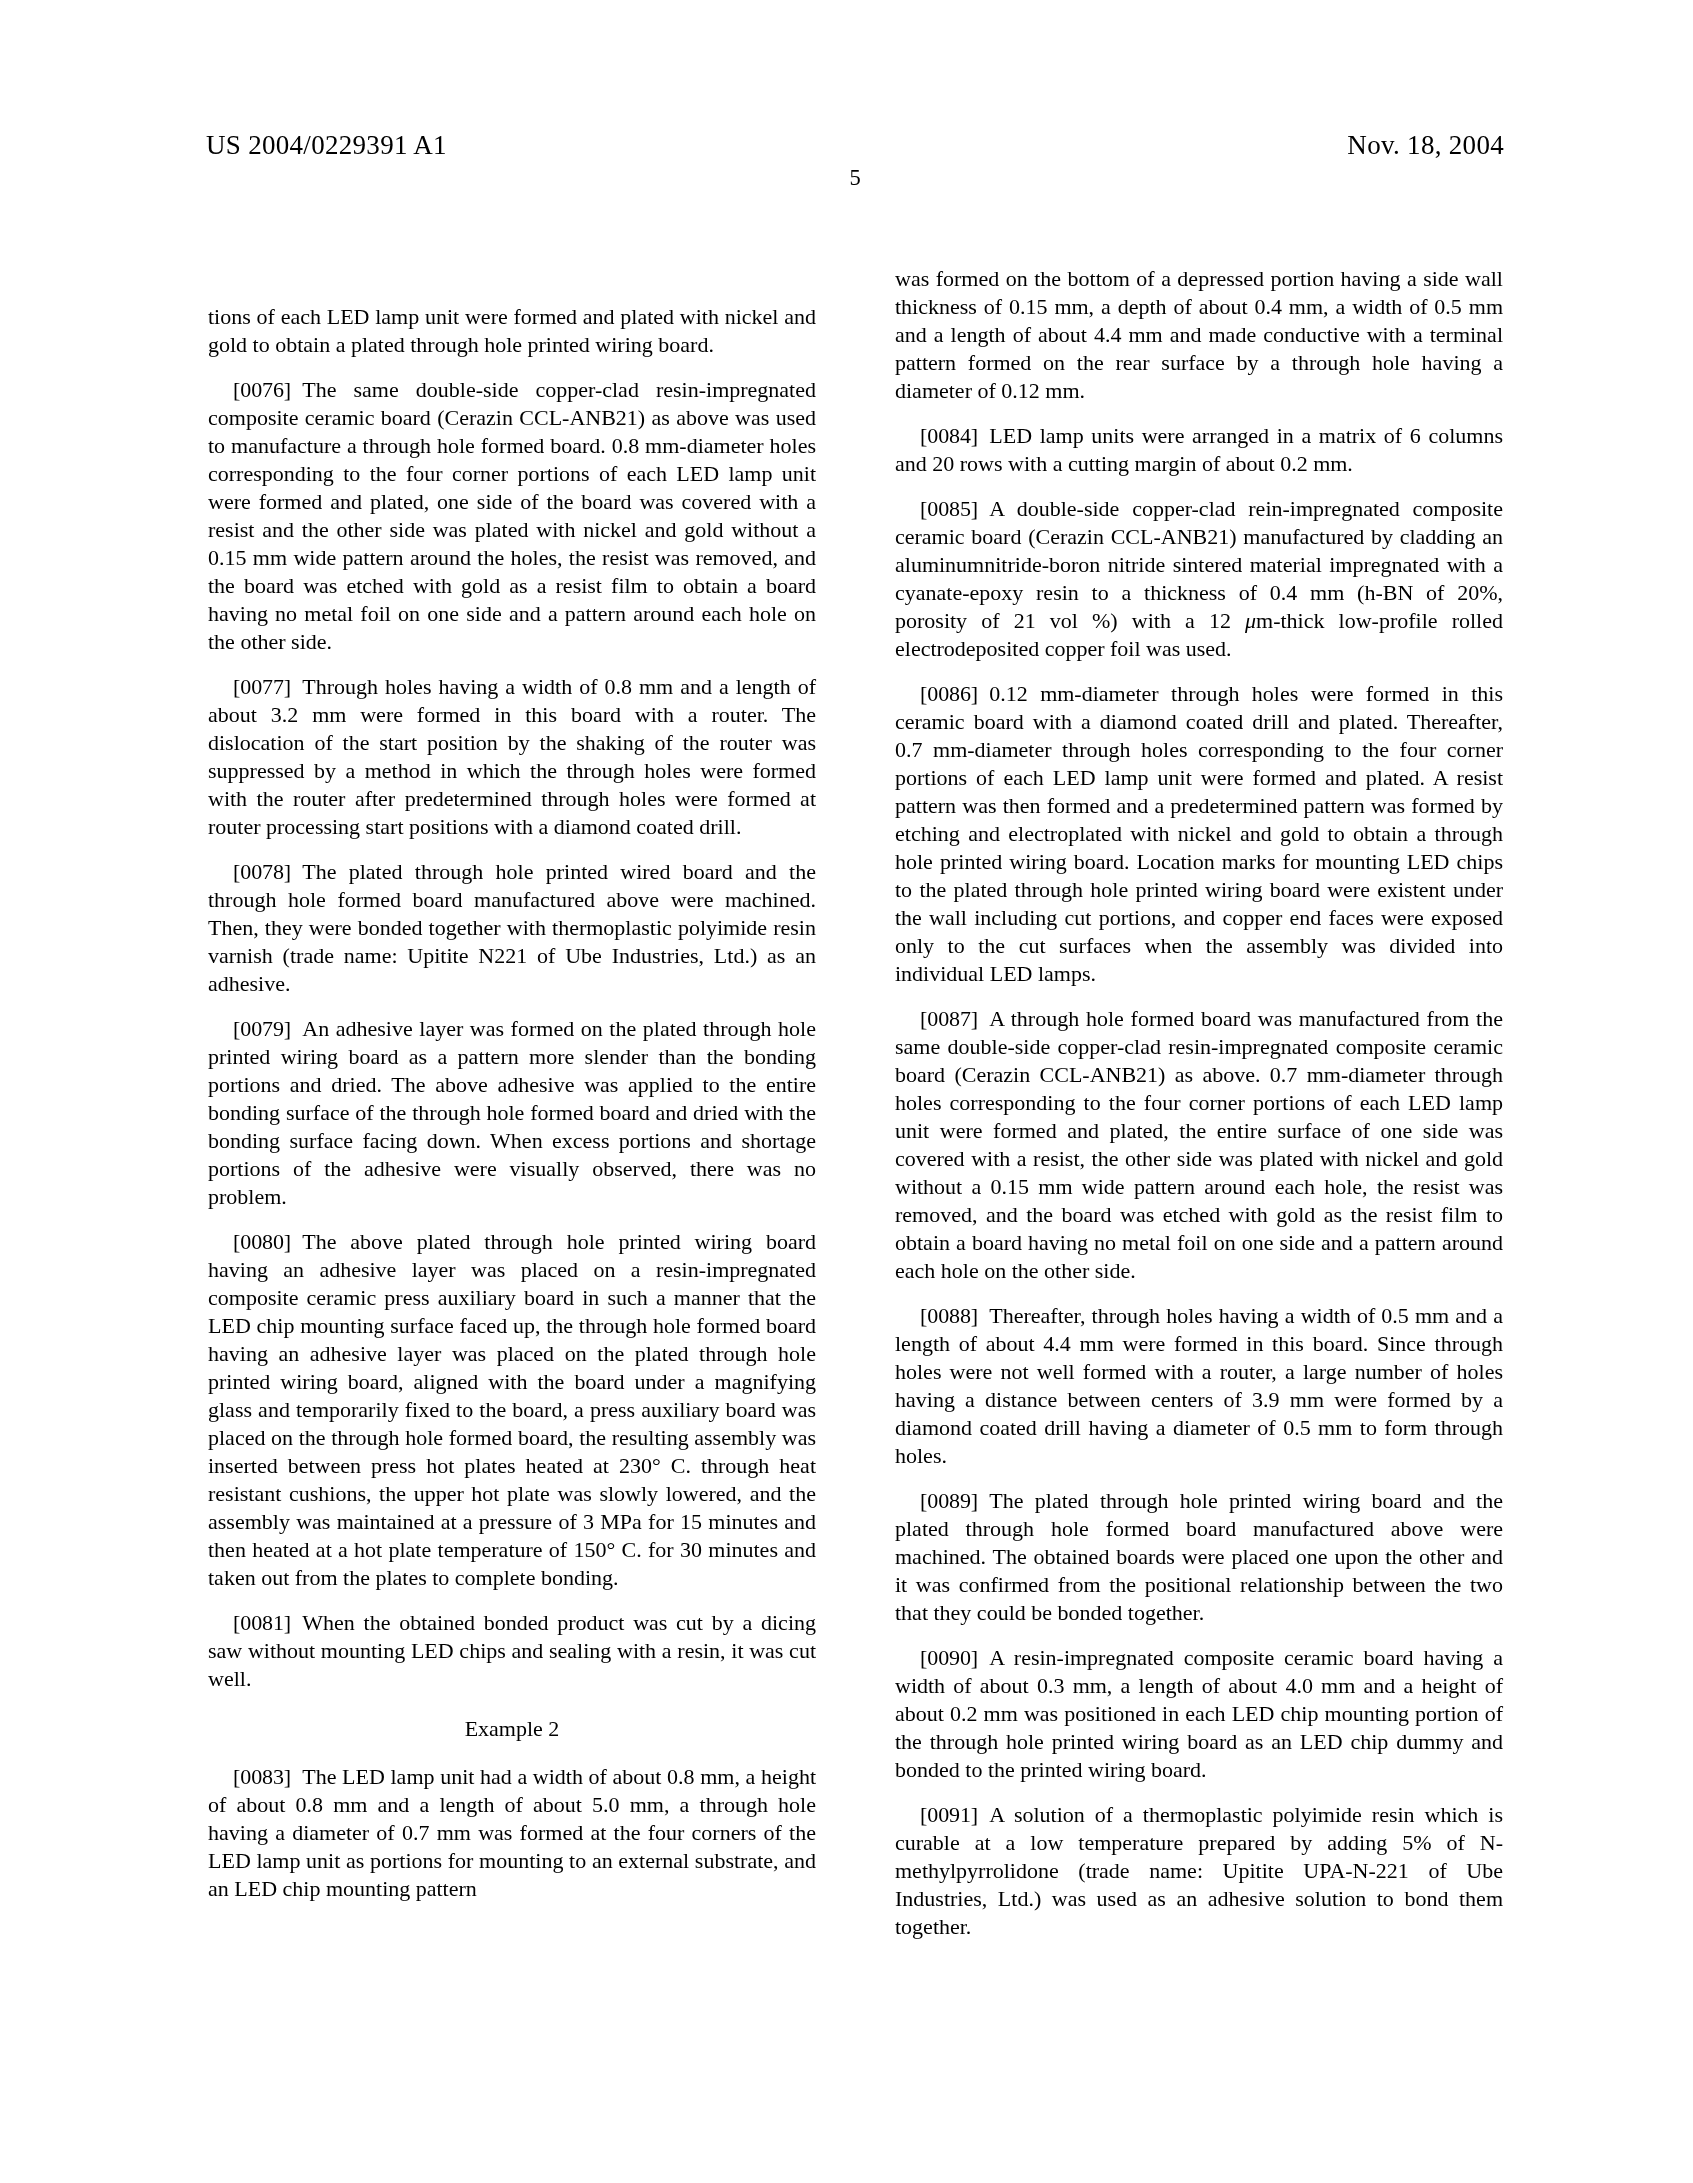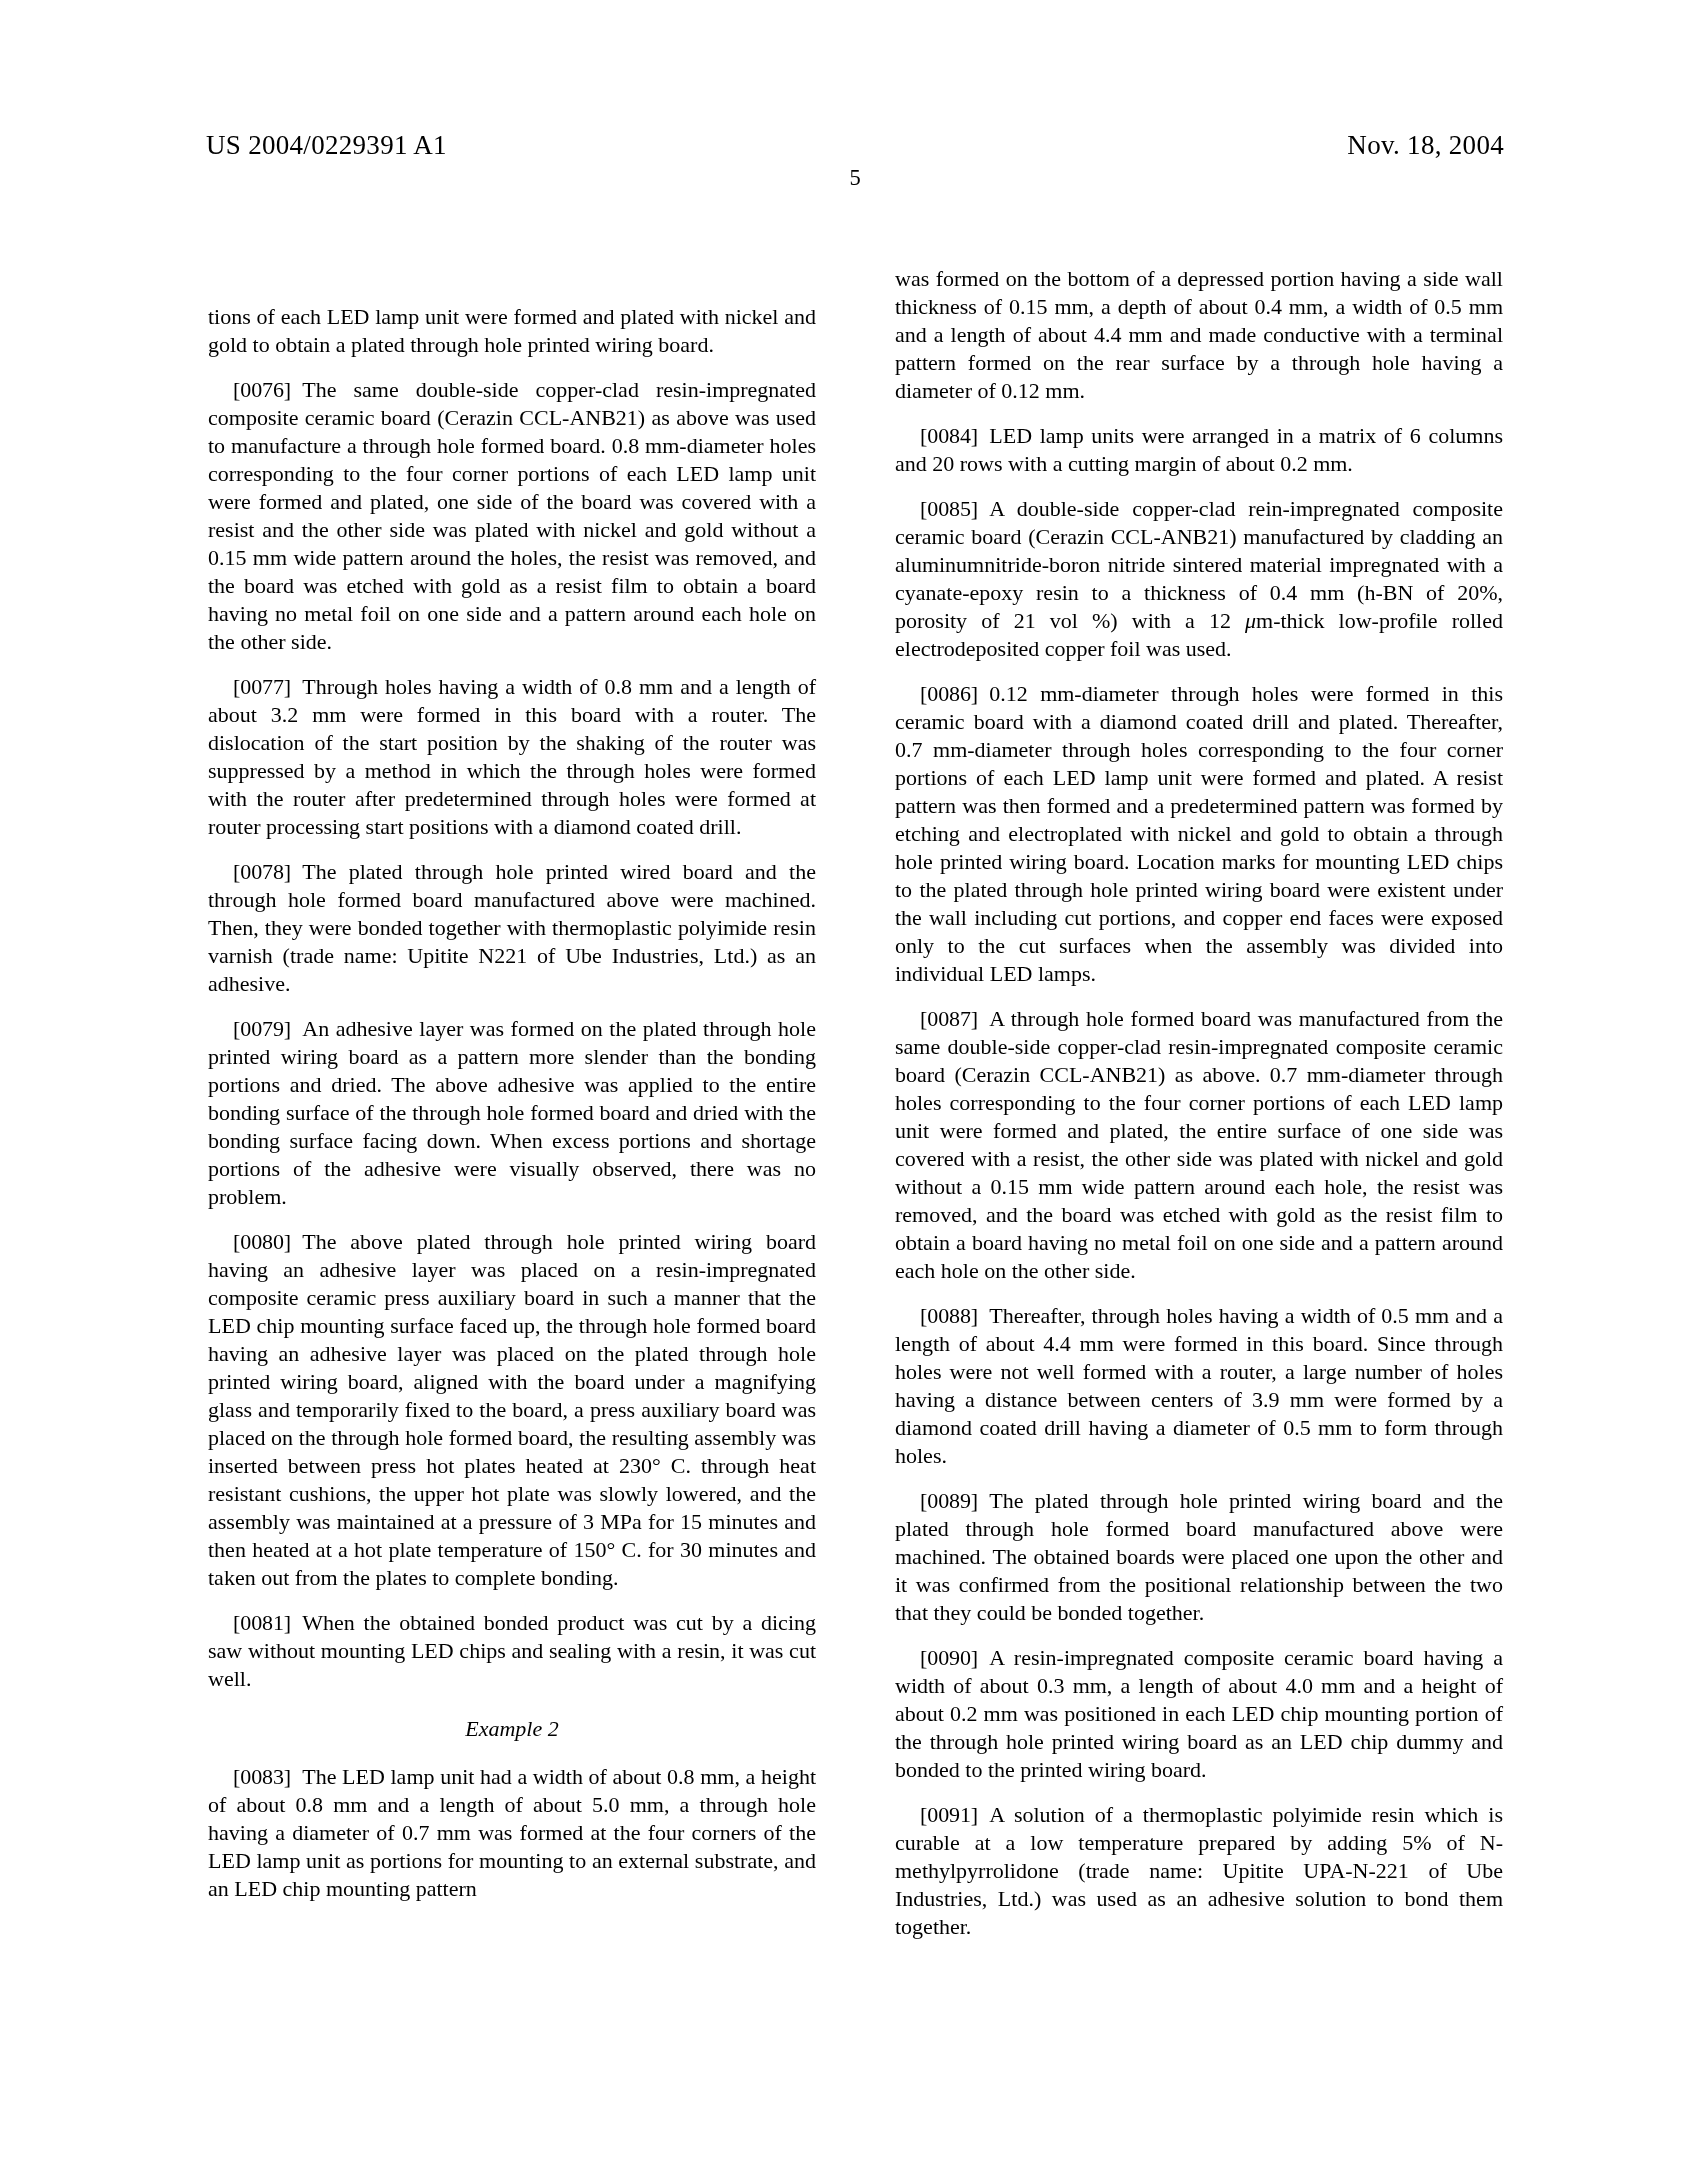--- a/index.html
+++ b/index.html
@@ -92,21 +92,20 @@
   .pn + .gap {
     display: inline-block;
     width: 11.2px;
   }
   h2.example {
     margin: 22.5px 0 20px 0;
     font-size: 22px;
     line-height: 28px;
     font-weight: normal;
     text-align: center;
-    font-style: italic;
   }
   .mu {
     font-style: italic;
     font-family: "Liberation Serif", "DejaVu Serif", serif;
   }
 </style>
 </head>
 <body>
 
 <div class="page">

